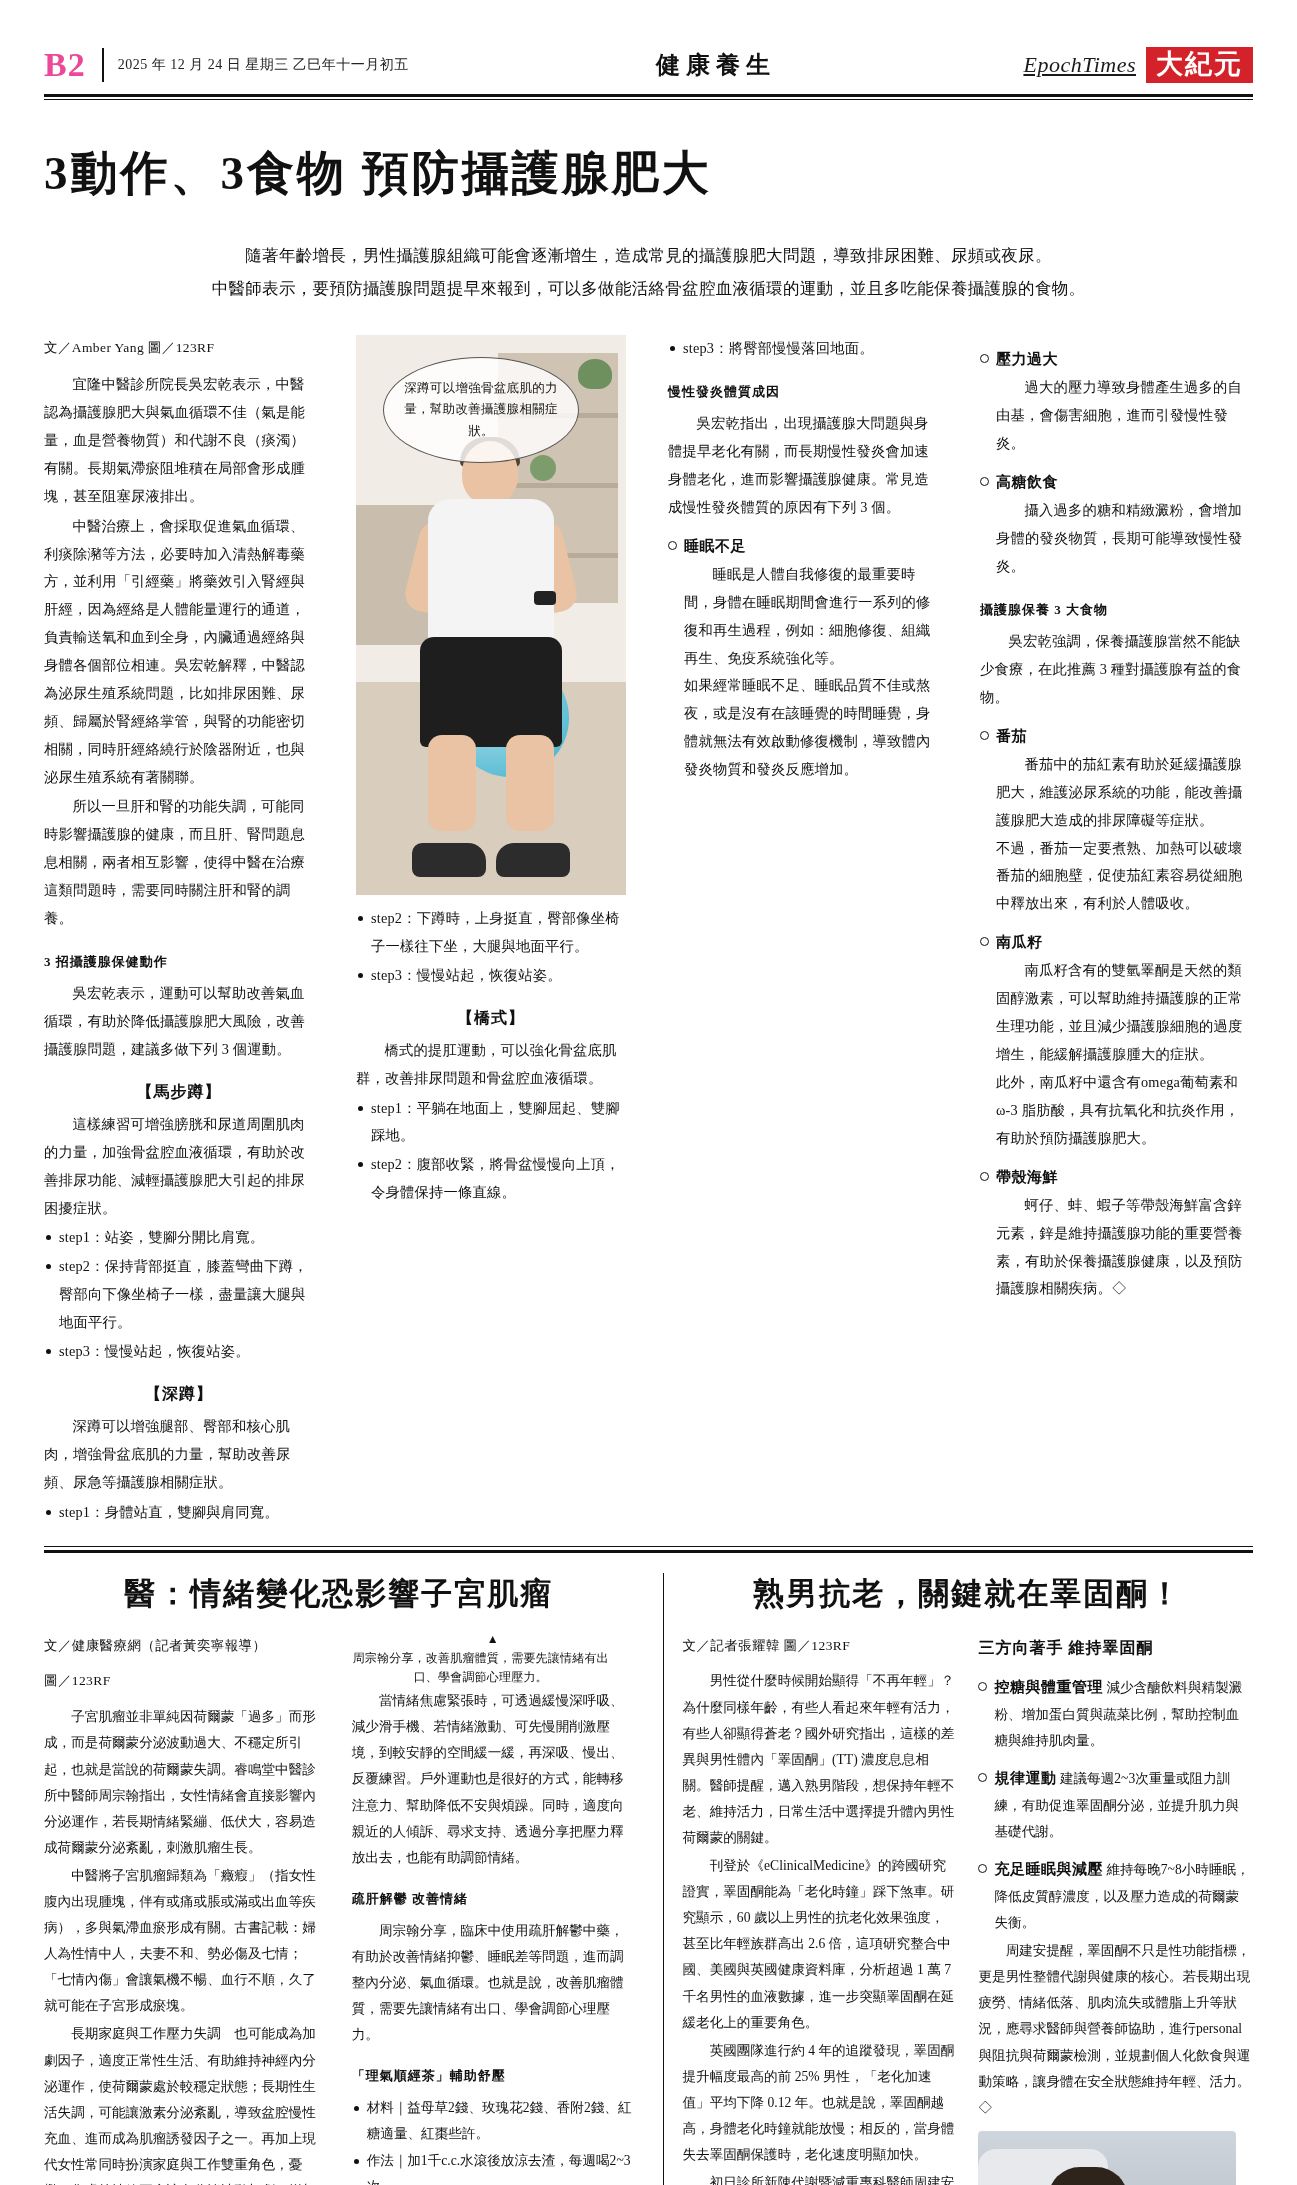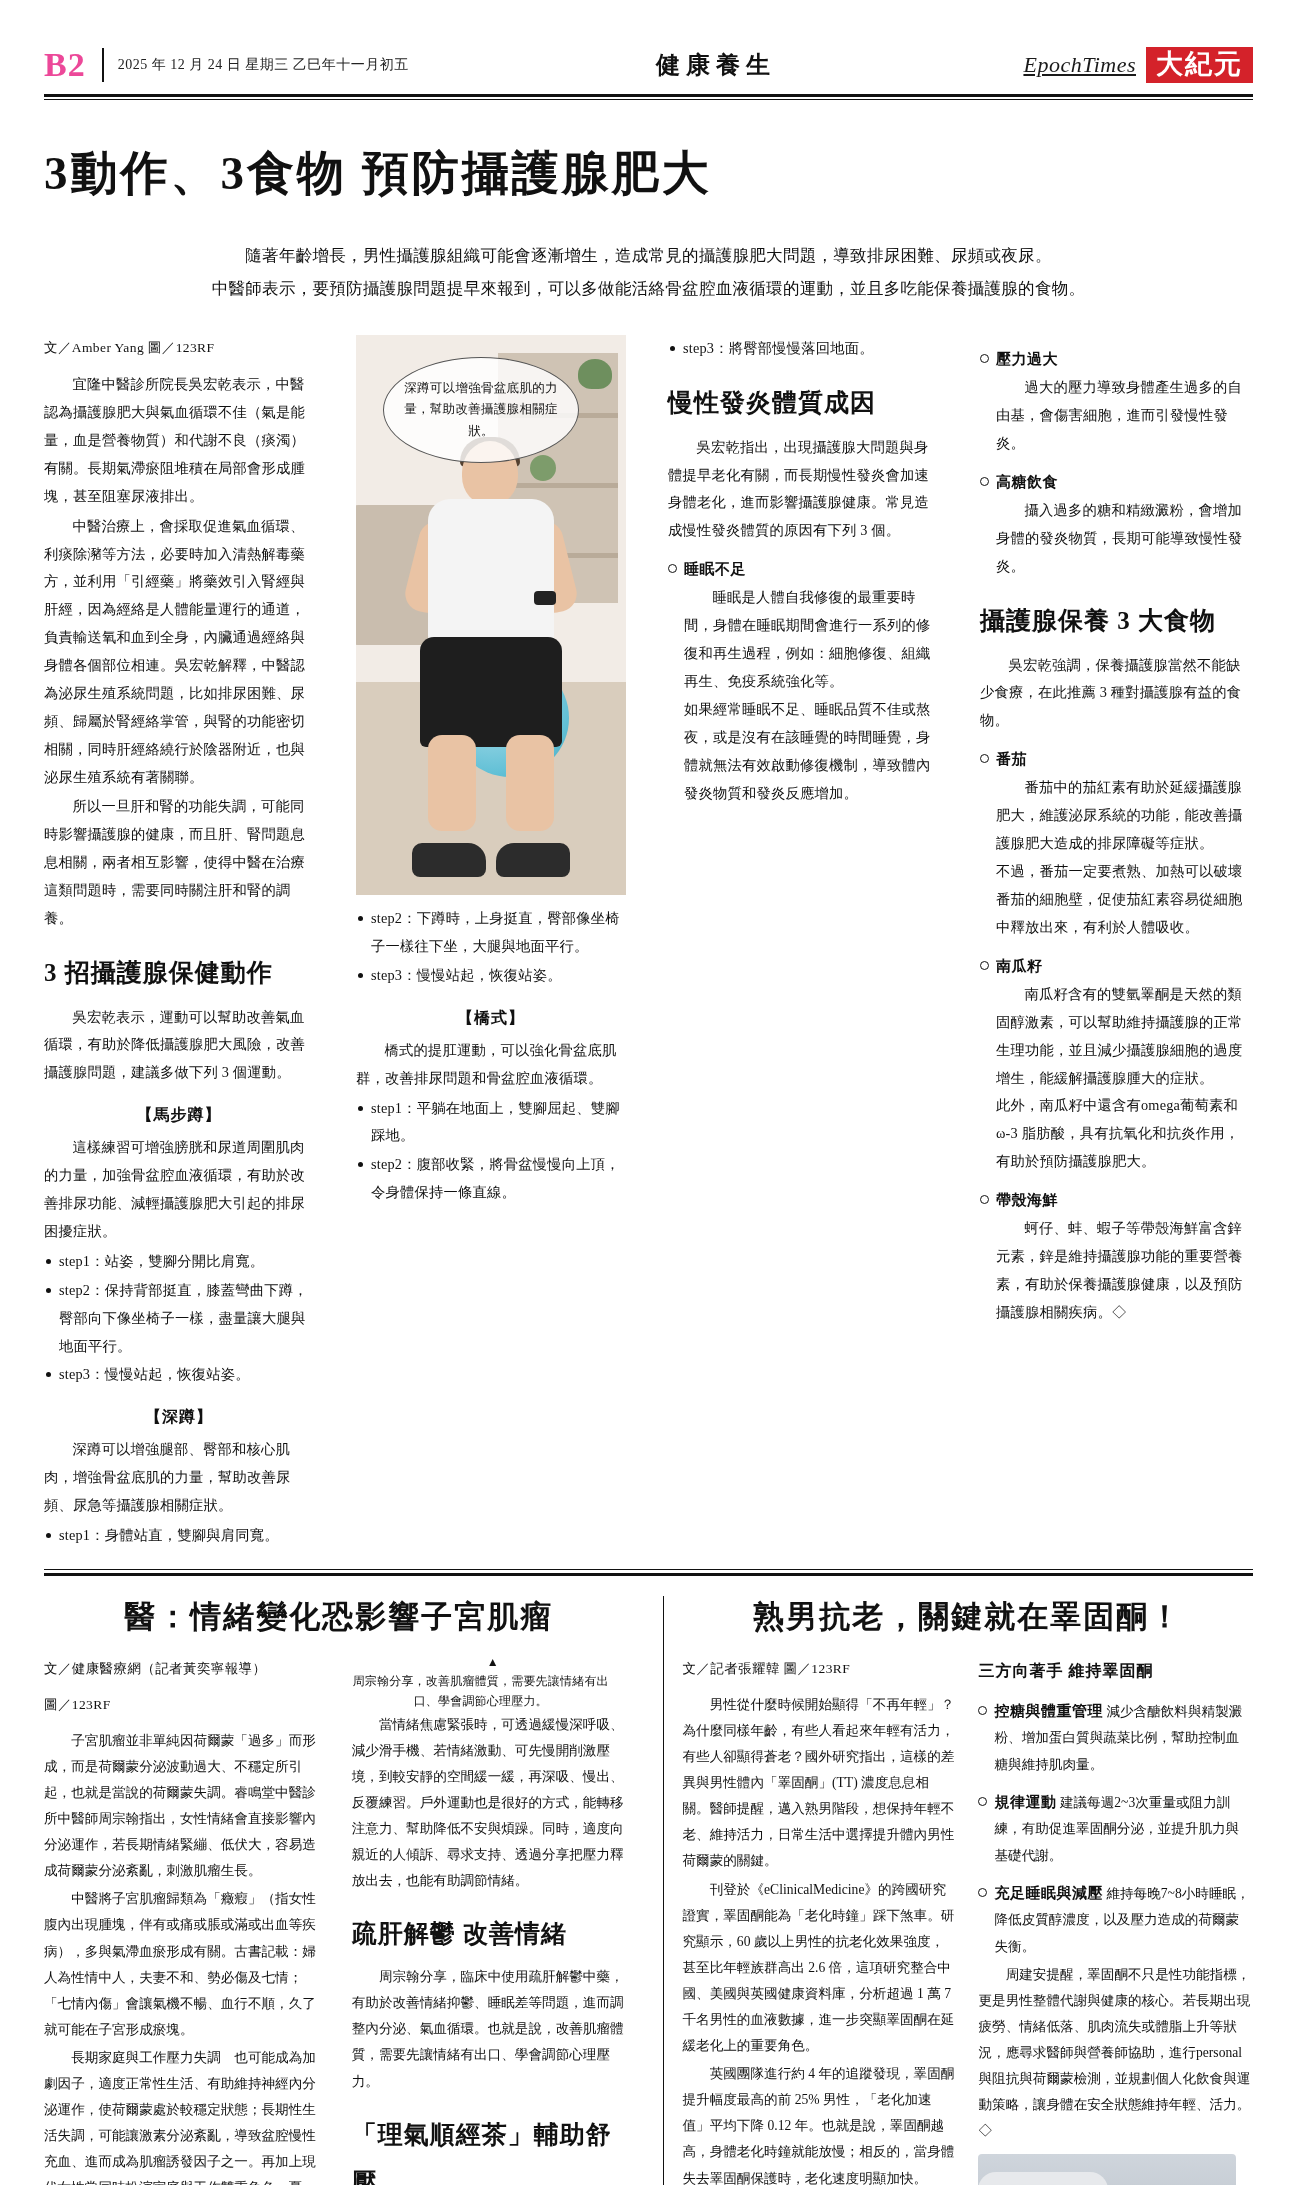--- a/index.html
+++ b/index.html
@@ -47,21 +47,21 @@
 
   
   .top-story { display:flex; gap:42px;margin-top:16px; }
   .col { font-size:14.3px; line-height:1.95; letter-spacing:.2px; }
   .col-a { width:270px; }
   .col-b { width:270px; }
   .col-c { width:270px; }
   .col-d { width:270px; }
   .byline { font-size:13.5px; margin-bottom:10px; letter-spacing:.4px; }
   p.body { margin:0 0 2px; text-indent:2em; }
-  h3.sub { font-size:25px; font-weight:bold; margin:16px 0 6px; letter-spacing:1px; }
+  h3.sub { font-size:13px; font-weight:bold; margin:16px 0 6px; letter-spacing:1px; }
   h4.brk { font-size:16px; font-weight:bold; margin:12px 0 4px; letter-spacing:1px; text-align:center;}
   .bullets { margin:0; padding:0; list-style:none; }
   .bullets li { position:relative; padding-left:15px; margin-bottom:1px; text-indent:0; }
   .bullets li:before {
     content:""; position:absolute; left:2px; top:11px; width:5px; height:5px;
     background:#111; border-radius:50%;
   }
   .dotlist { margin:0; padding:0; list-style:none; }
   .dotlist > li { position:relative; padding-left:16px; margin:10px 0 2px; }
   .dotlist > li:before {
@@ -274,20 +274,21 @@
         <p class="body">長期家庭與工作壓力失調　也可能成為加劇因子，適度正常性生活、有助維持神經內分泌運作，使荷爾蒙處於較穩定狀態；長期性生活失調，可能讓激素分泌紊亂，導致盆腔慢性充血、進而成為肌瘤誘發因子之一。再加上現代女性常同時扮演家庭與工作雙重角色，憂鬱、焦慮等情緒更會讓內分泌波動加劇，增加肌瘤出現的可能。</p>
 
         <div class="cap-arrow">▲</div>
         <div class="caption">周宗翰分享，改善肌瘤體質，需要先讓情緒有出口、學會調節心理壓力。</div>
 
         <p class="body">當情緒焦慮緊張時，可透過緩慢深呼吸、減少滑手機、若情緒激動、可先慢開削激壓境，到較安靜的空間緩一緩，再深吸、慢出、反覆練習。戶外運動也是很好的方式，能轉移注意力、幫助降低不安與煩躁。同時，適度向親近的人傾訴、尋求支持、透過分享把壓力釋放出去，也能有助調節情緒。</p>
         <h3 class="sub">疏肝解鬱 改善情緒</h3>
         <p class="body">周宗翰分享，臨床中使用疏肝解鬱中藥，有助於改善情緒抑鬱、睡眠差等問題，進而調整內分泌、氣血循環。也就是說，改善肌瘤體質，需要先讓情緒有出口、學會調節心理壓力。</p>
         <h3 class="sub">「理氣順經茶」輔助舒壓</h3>
         <ul class="bullets">
+          <li>材料｜益母草2錢、玫瑰花2錢、香附2錢、紅糖適量、紅棗些許。</li>
           <li>作法｜加1千c.c.水滾後放涼去渣，每週喝2~3次。</li>
         </ul>
 
       </div>
     </div>
 
     <div class="bottom-right">
       <h2 class="sub-headline">熟男抗老，關鍵就在睪固酮！</h2>
       <div class="br-cols">
         <div class="br-c1">

